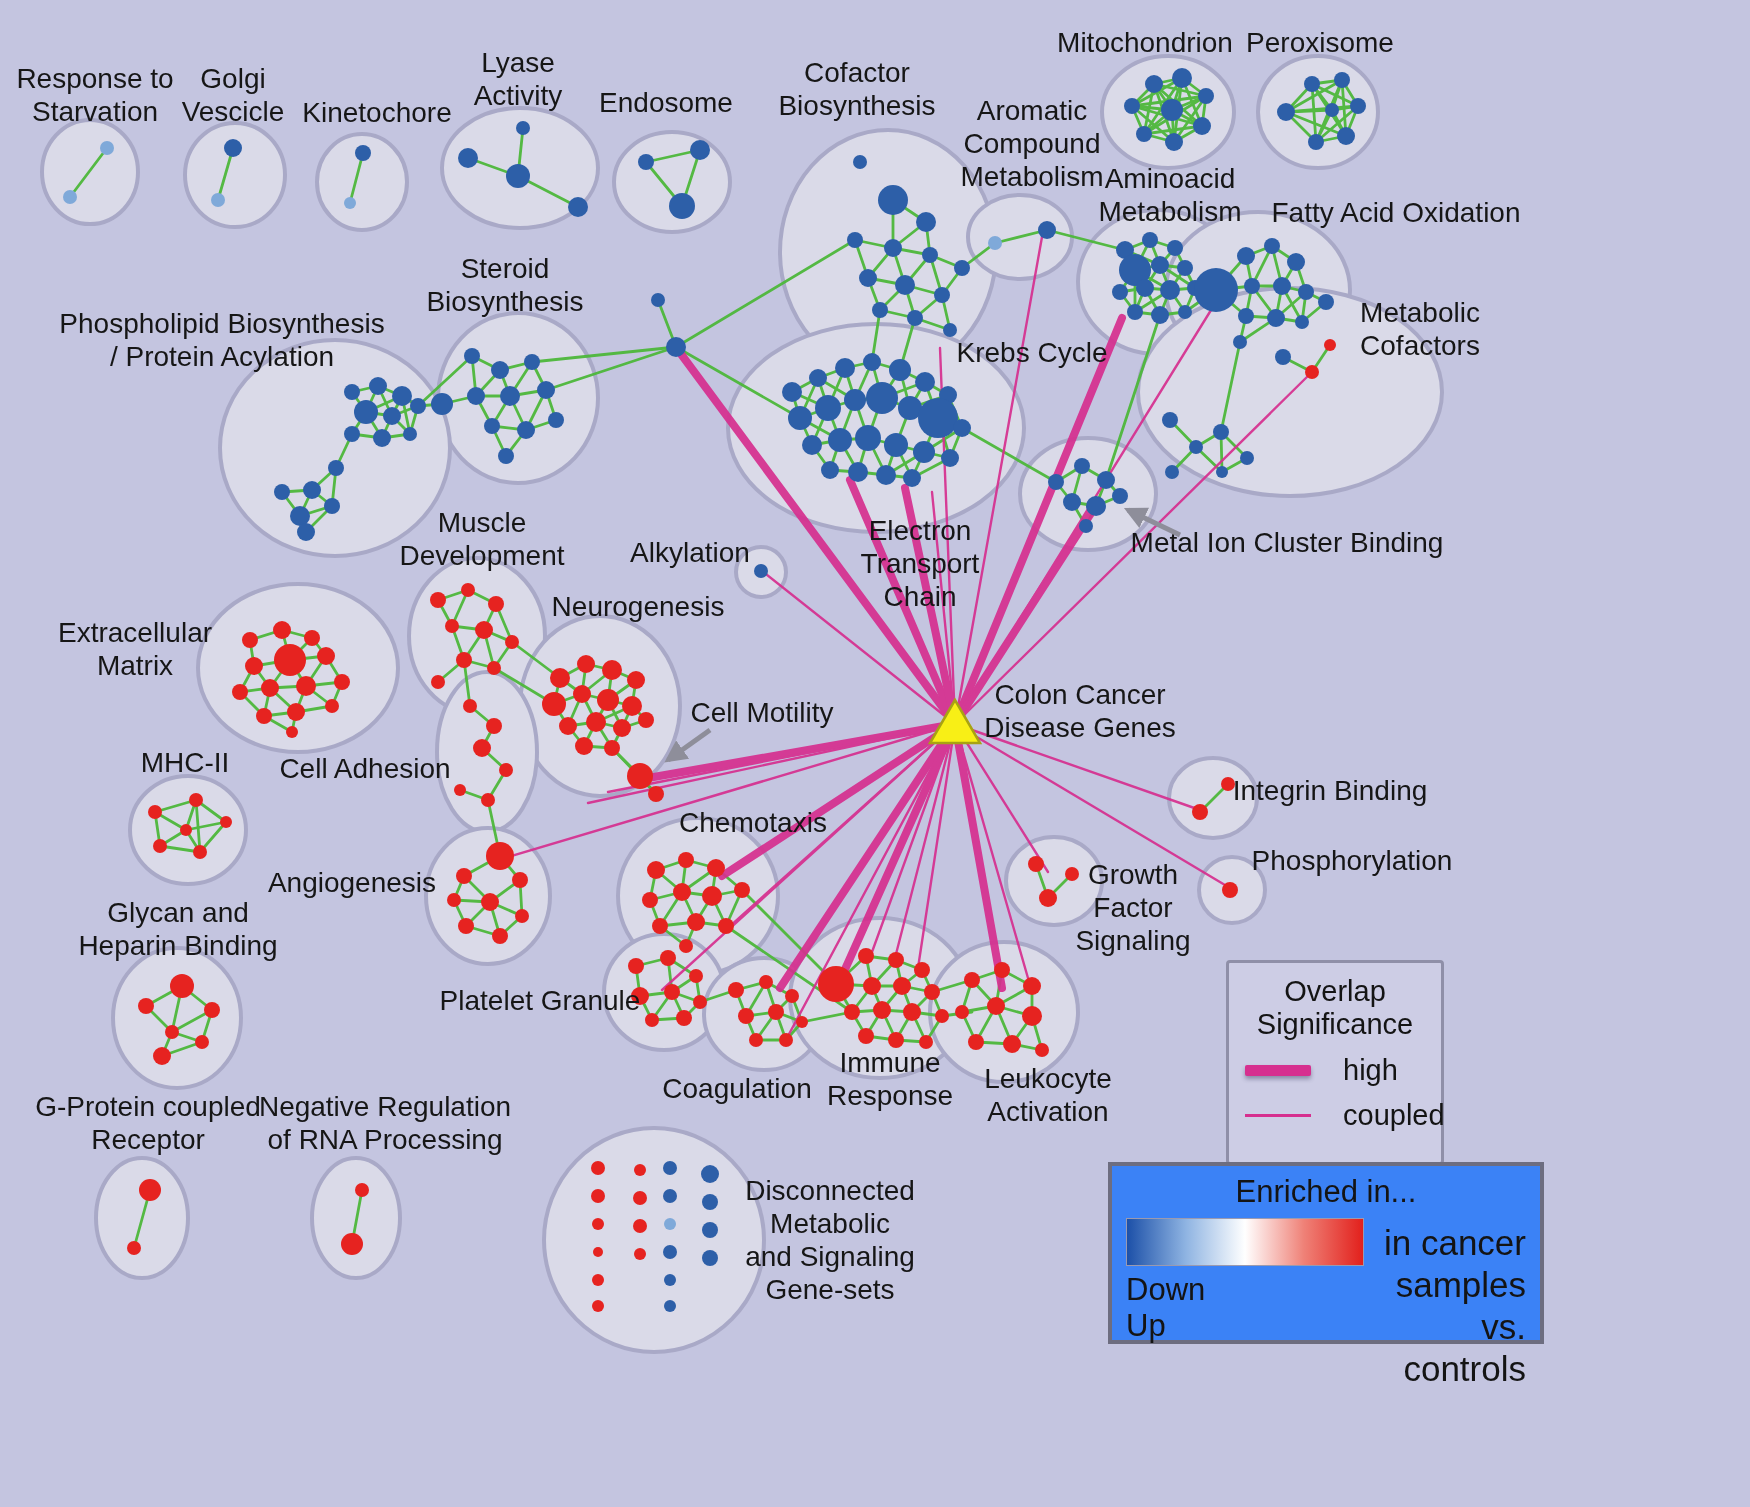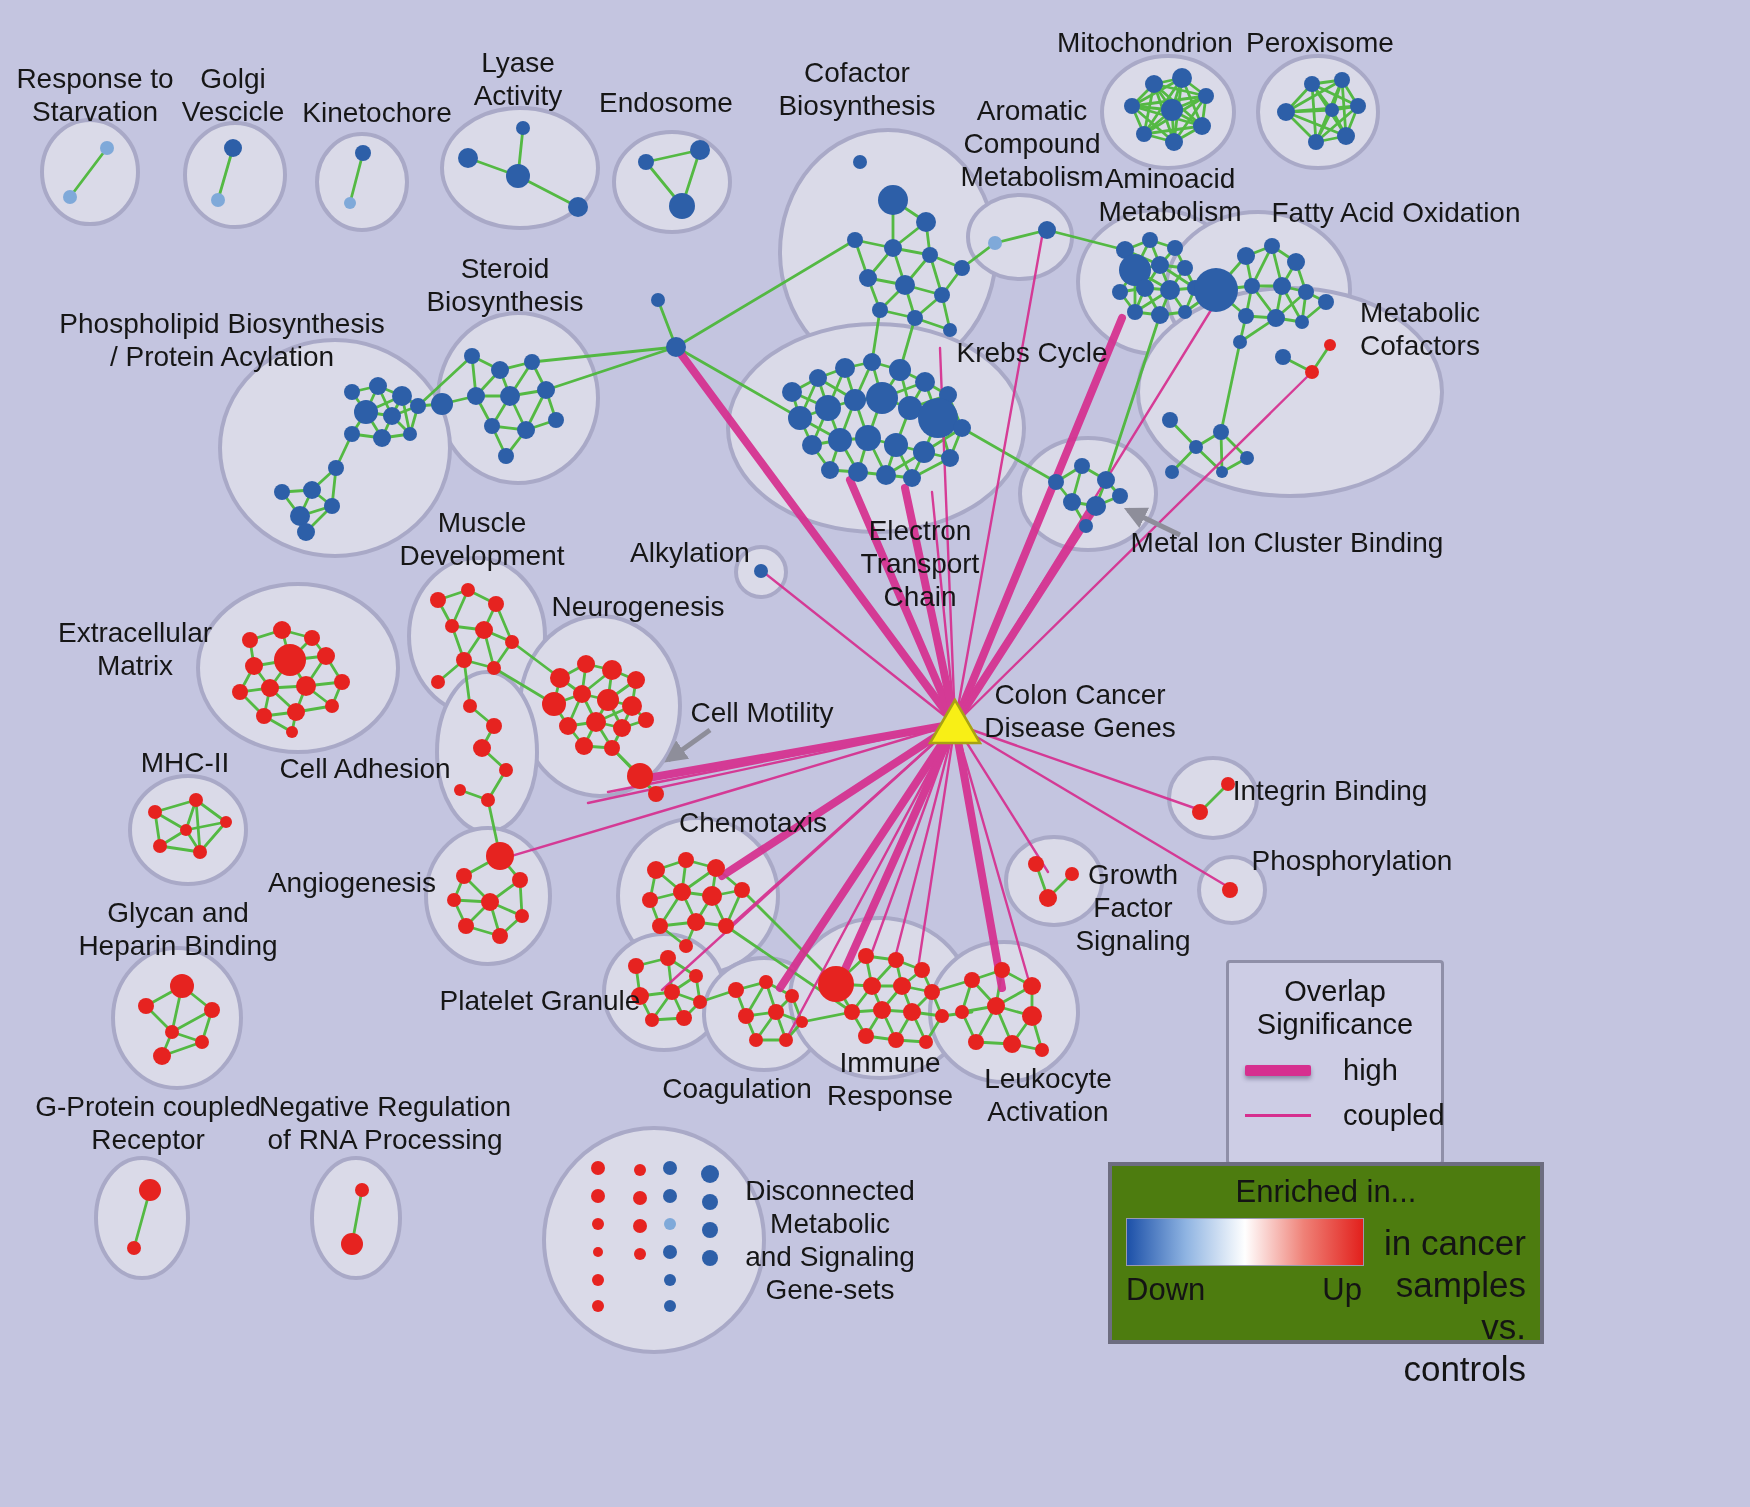--- a/index.html
+++ b/index.html
@@ -7,27 +7,27 @@
           font-family:"Liberation Sans",sans-serif;}
   .canvas svg{position:absolute;left:0;top:0;width:1750px;height:1507px;}
   .legend{position:absolute;box-sizing:border-box;color:#141414;}
   .legend.overlap{left:1226px;top:960px;width:218px;height:205px;background:#cdcde5;
                   border:3px solid #8f8fa8;border-radius:4px;padding:12px 16px;}
   .legend-title{font-size:29px;text-align:center;white-space:pre-line;line-height:1.15;margin-bottom:10px;}
   .legend-row{display:flex;align-items:center;gap:32px;font-size:29px;margin-top:12px;}
   .bar{display:inline-block;width:66px;background:#d62f8f;flex:0 0 auto;}
   .bar.thick{height:11px;border-radius:2px;box-shadow:0 3px 4px rgba(60,60,90,.45);}
   .bar.thin{height:3px;}
-  .legend.enrich{left:1108px;top:1162px;width:436px;height:182px;background:#4d7c0f;
+  .legend.enrich{left:1108px;top:1162px;width:436px;height:182px;background:#3b82f6;
                  border:4px solid #6d6d80;padding:8px 14px;}
   .enrich-title{font-size:31px;text-align:center;margin-bottom:8px;}
   .enrich-body{display:flex;align-items:flex-start;gap:18px;}
   .gradient-wrap{flex:0 0 auto;width:236px;}
   .gradient-bar{width:236px;height:46px;border:1px solid #9a9ab0;}
-  .gradient-labels{display:flex;justify-content:space-between;font-size:31px;margin-top:6px;}
+  .gradient-labels{display:flex;justify-content:space-between;font-size:31px;margin-top:6px;flex-direction:column;}
   .enrich-note{font-size:35px;line-height:1.2;white-space:pre-line;text-align:right;flex:1;padding-top:4px;}
 </style>
 </head>
 <body>
 
 <div class="canvas">
   <svg id="net" viewBox="0 0 1750 1507">
       <defs>
         <marker id="arrowhead" viewBox="0 0 10 10" refX="8" refY="5" markerWidth="4.5" markerHeight="4.5" orient="auto">
           <path d="M0,0L10,5L0,10z" fill="#8e8e9a"></path>

